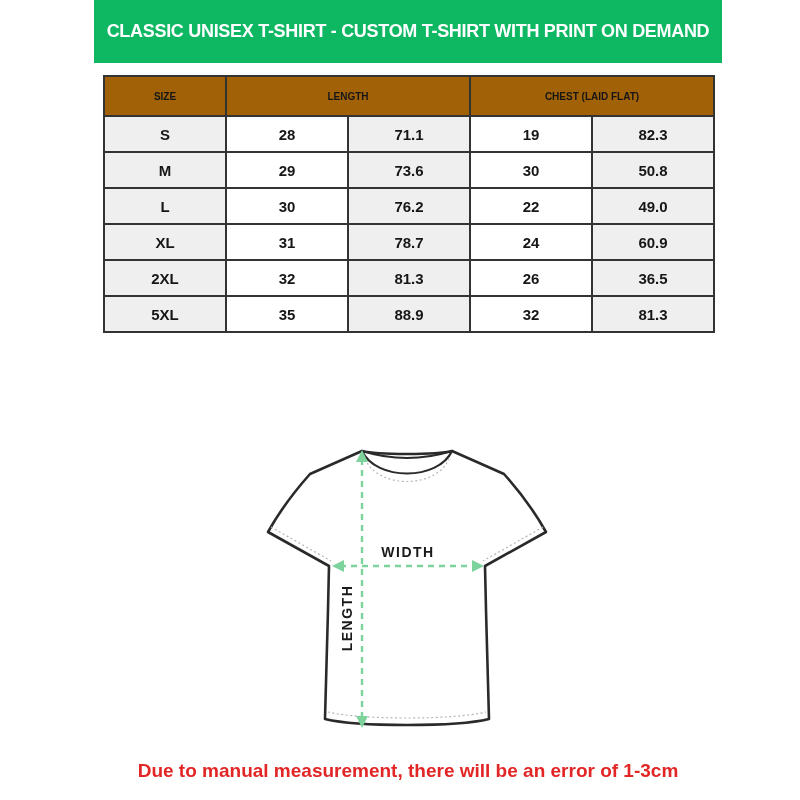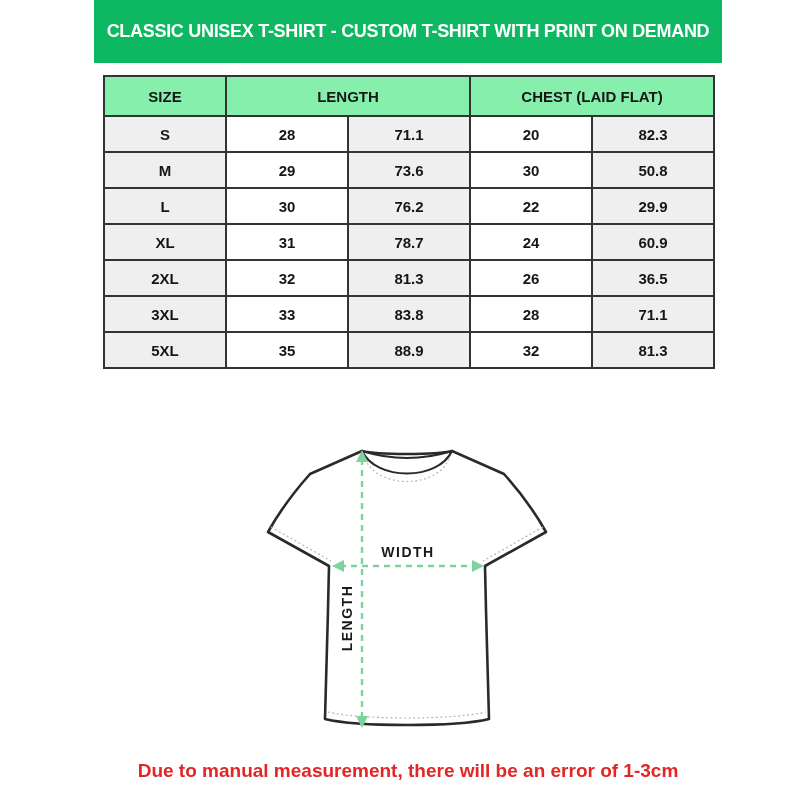--- a/index.html
+++ b/index.html
@@ -50,23 +50,23 @@
   table.size-table th,
   table.size-table td {
     border: 2px solid #333333;
     text-align: center;
     vertical-align: middle;
     font-weight: 700;
     color: #161616;
     padding: 0;
   }
   table.size-table th {
-    background: #86efac;
+    background: #a16207;
     height: 38px;
-    font-size: 15px;
+    font-size: 10px;
   }
   table.size-table td {
     height: 34px;
     font-size: 15px;
     background: #ffffff;
   }
   table.size-table td.shade {
     background: #efefef;
   }
   
@@ -112,57 +112,50 @@
           <th>SIZE</th>
           <th colspan="2">LENGTH</th>
           <th colspan="2">CHEST (LAID FLAT)</th>
         </tr>
       </thead>
       <tbody>
         <tr>
           <td class="shade">S</td>
           <td>28</td>
           <td class="shade">71.1</td>
-          <td>20</td>
+          <td>19</td>
           <td class="shade">82.3</td>
         </tr>
         <tr>
           <td class="shade">M</td>
           <td>29</td>
           <td class="shade">73.6</td>
           <td>30</td>
           <td class="shade">50.8</td>
         </tr>
         <tr>
           <td class="shade">L</td>
           <td>30</td>
           <td class="shade">76.2</td>
           <td>22</td>
-          <td class="shade">29.9</td>
+          <td class="shade">49.0</td>
         </tr>
         <tr>
           <td class="shade">XL</td>
           <td>31</td>
           <td class="shade">78.7</td>
           <td>24</td>
           <td class="shade">60.9</td>
         </tr>
         <tr>
           <td class="shade">2XL</td>
           <td>32</td>
           <td class="shade">81.3</td>
           <td>26</td>
           <td class="shade">36.5</td>
-        </tr>
-        <tr>
-          <td class="shade">3XL</td>
-          <td>33</td>
-          <td class="shade">83.8</td>
-          <td>28</td>
-          <td class="shade">71.1</td>
         </tr>
         <tr>
           <td class="shade">5XL</td>
           <td>35</td>
           <td class="shade">88.9</td>
           <td>32</td>
           <td class="shade">81.3</td>
         </tr>
       </tbody>
     </table>

